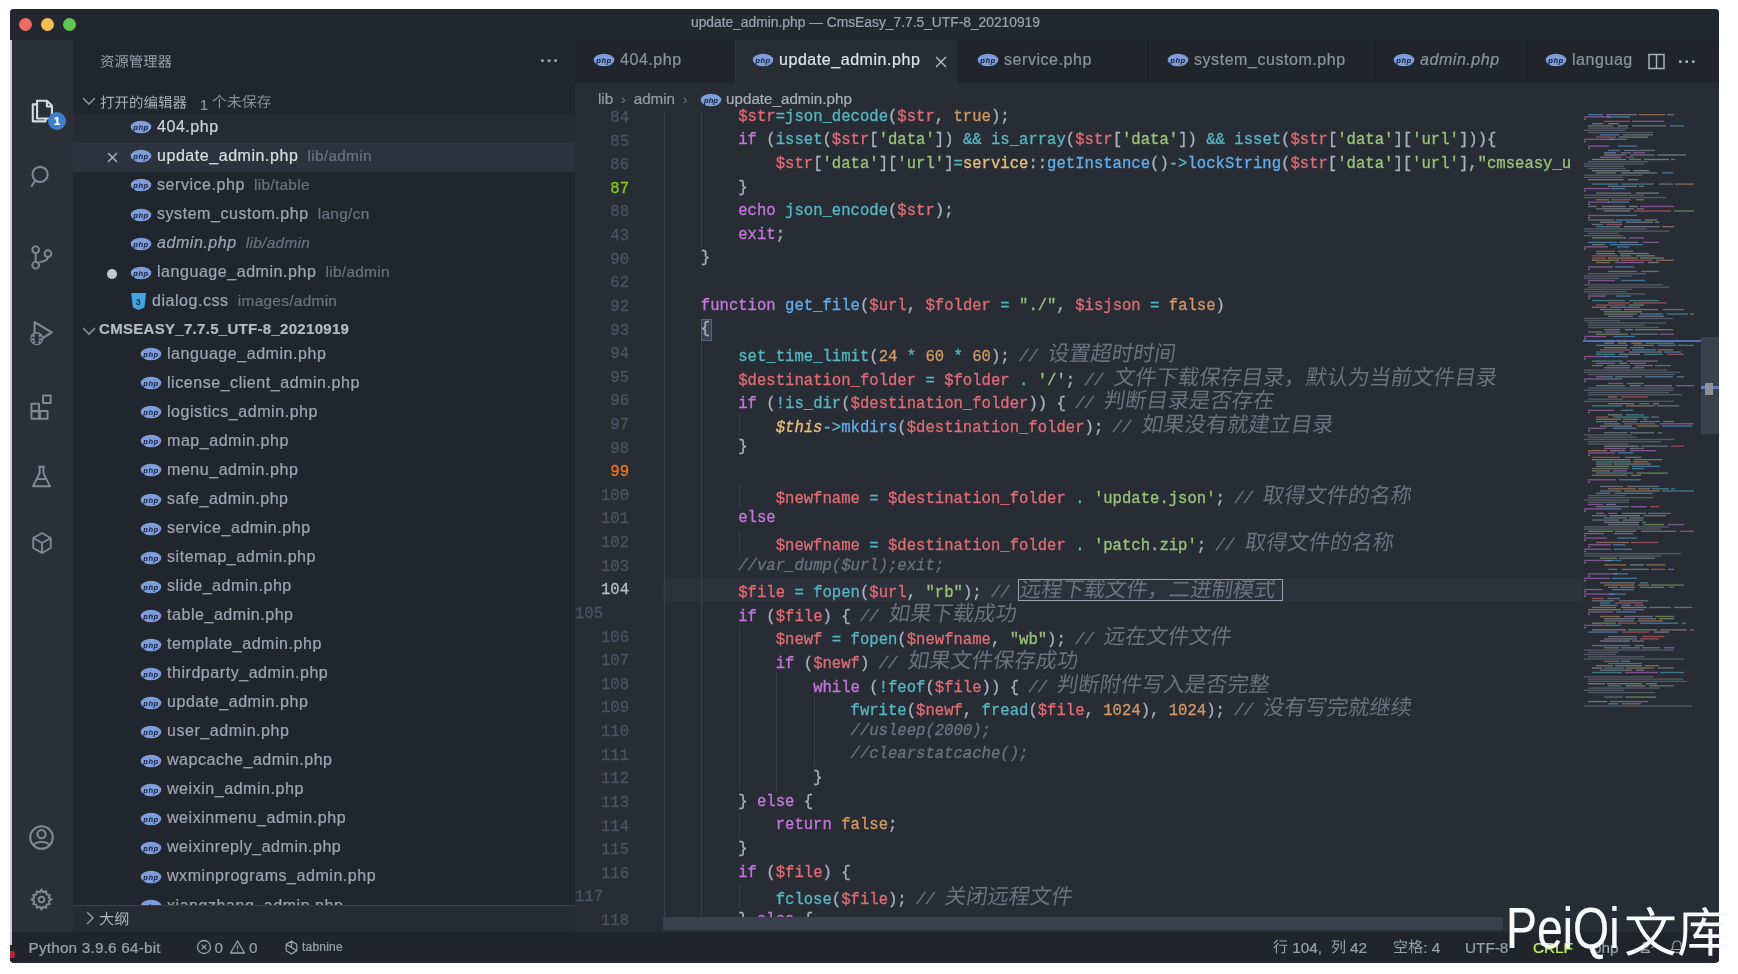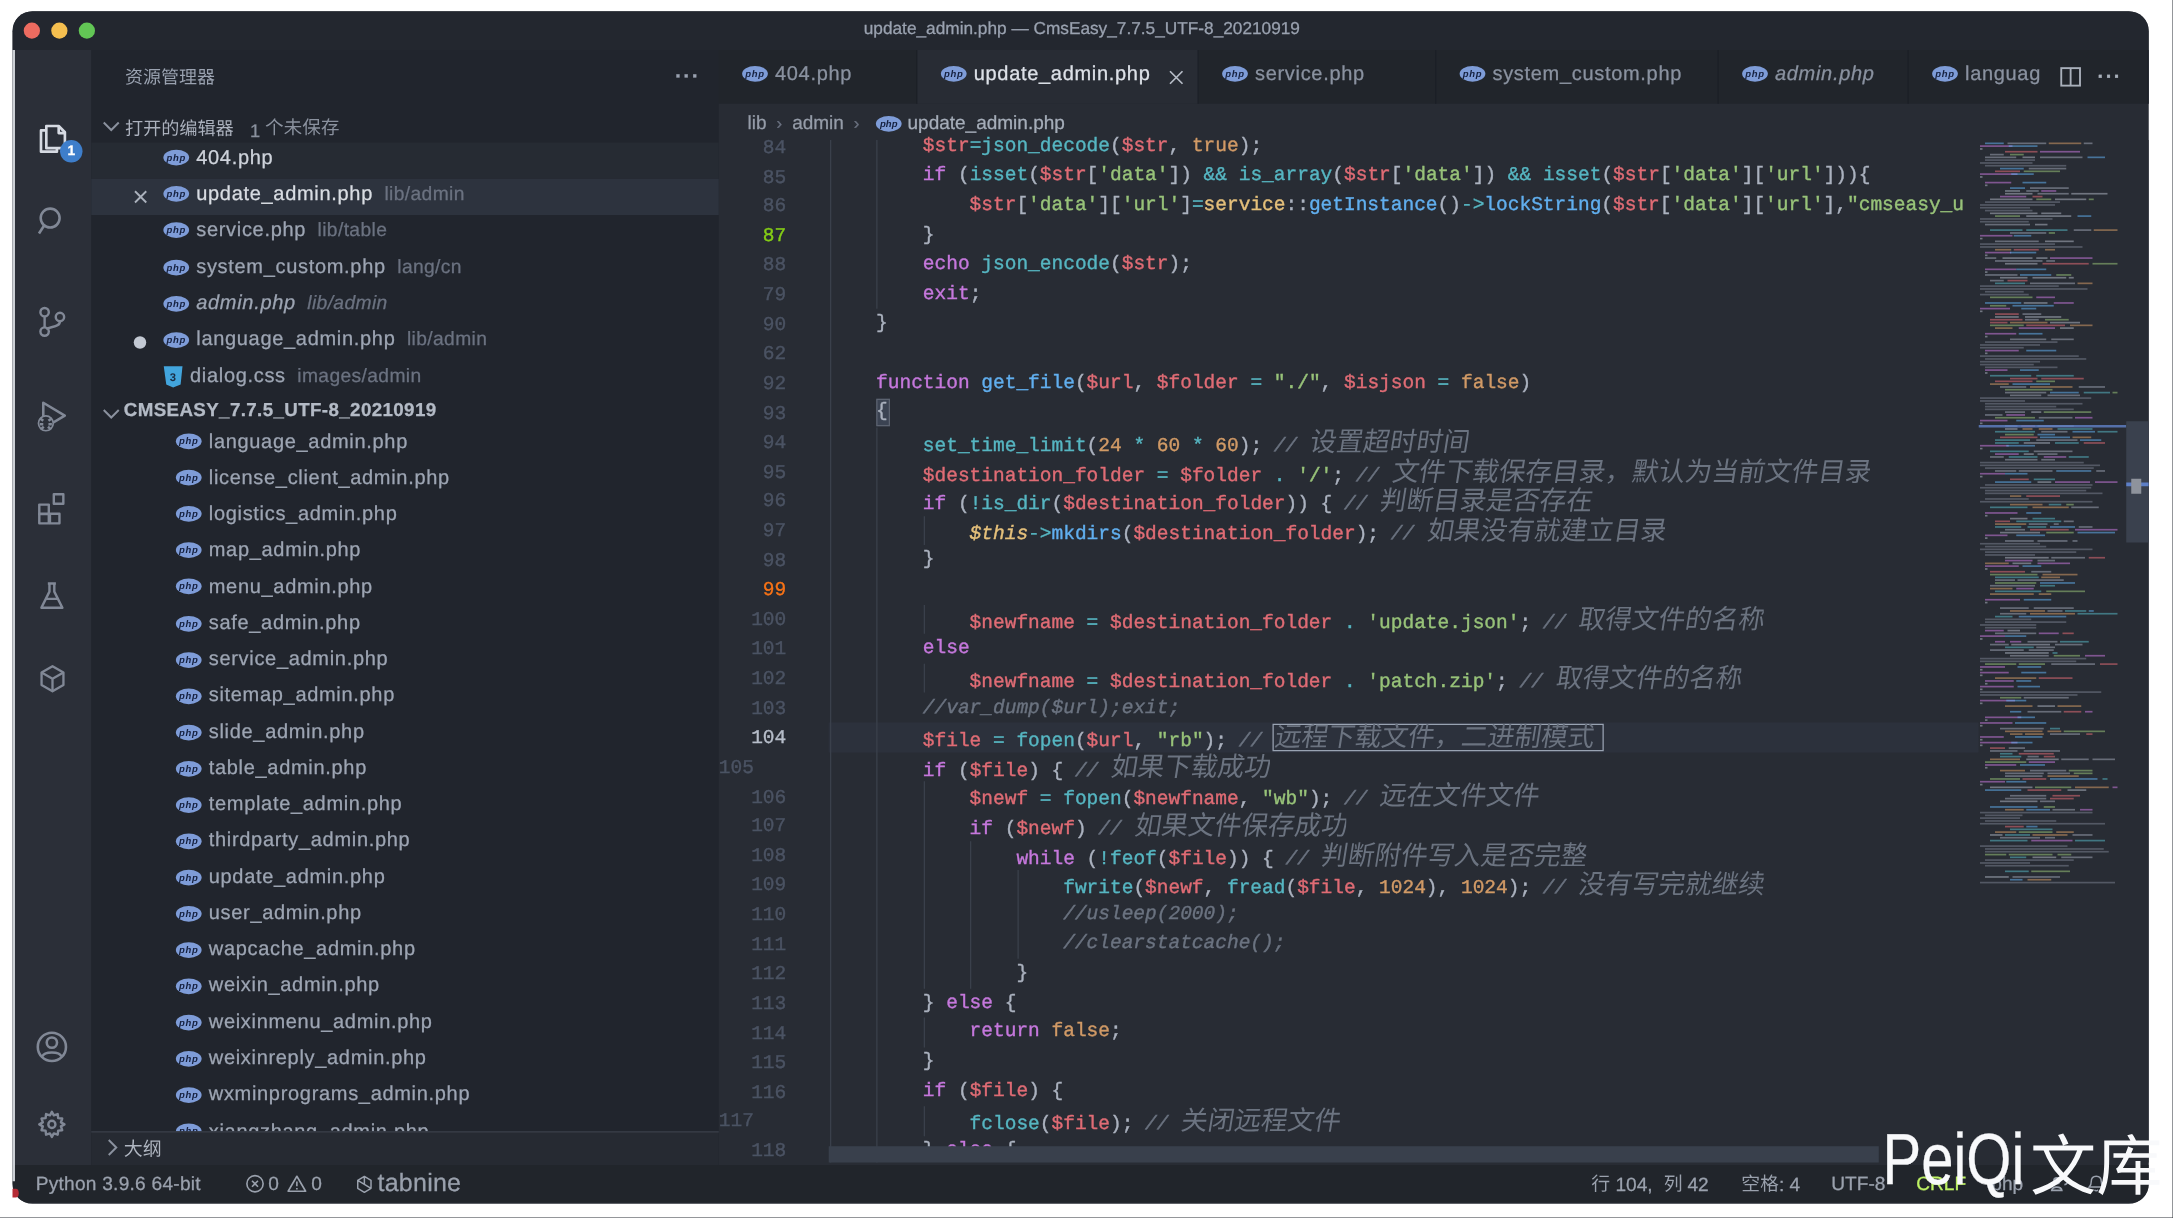--- a/index.html
+++ b/index.html
@@ -1,18 +1,18 @@
 <!DOCTYPE html>
 <html><head><meta charset="utf-8"><style>
 *{margin:0;padding:0;box-sizing:border-box}
 body{width:1738px;height:974px;background:#fff;overflow:hidden;
  font-family:"Liberation Sans",sans-serif;position:relative;-webkit-text-stroke:0.22px currentColor}
 .abs{position:absolute}
 .win{position:absolute;left:10px;top:9px;width:1709px;height:954px;
- background:#282c34;border-radius:16px;overflow:hidden}
+ background:#282c34;border-radius:4px;overflow:hidden}
 .mono{font-family:"Liberation Mono",monospace;font-size:15.6px;line-height:23.62px;white-space:pre;-webkit-text-stroke:0.3px currentColor}
 svg{display:inline-block}
 .codeline svg{vertical-align:-4.1px}
 </style></head><body>
 <svg width="0" height="0" style="position:absolute">
     <defs>
       <path id="c0" d="M85 752C158 725 249 678 294 643L334 701C287 736 195 779 123 804ZM49 495 71 426C151 453 254 486 351 519L339 585C231 550 123 516 49 495ZM182 372V93H256V302H752V100H830V372ZM473 273C444 107 367 19 50 -20C62 -36 78 -64 83 -82C421 -34 513 73 547 273ZM516 75C641 34 807 -32 891 -76L935 -14C848 30 681 92 557 130ZM484 836C458 766 407 682 325 621C342 612 366 590 378 574C421 609 455 648 484 689H602C571 584 505 492 326 444C340 432 359 407 366 390C504 431 584 497 632 578C695 493 792 428 904 397C914 416 934 442 949 456C825 483 716 550 661 636C667 653 673 671 678 689H827C812 656 795 623 781 600L846 581C871 620 901 681 927 736L872 751L860 747H519C534 773 546 800 556 826Z"></path>
       <path id="c1" d="M537 407H843V319H537ZM537 549H843V463H537ZM505 205C475 138 431 68 385 19C402 9 431 -9 445 -20C489 32 539 113 572 186ZM788 188C828 124 876 40 898 -10L967 21C943 69 893 152 853 213ZM87 777C142 742 217 693 254 662L299 722C260 751 185 797 131 829ZM38 507C94 476 169 428 207 400L251 460C212 488 136 531 81 560ZM59 -24 126 -66C174 28 230 152 271 258L211 300C166 186 103 54 59 -24ZM338 791V517C338 352 327 125 214 -36C231 -44 263 -63 276 -76C395 92 411 342 411 517V723H951V791ZM650 709C644 680 632 639 621 607H469V261H649V0C649 -11 645 -15 633 -16C620 -16 576 -16 529 -15C538 -34 547 -61 550 -79C616 -80 660 -80 687 -69C714 -58 721 -39 721 -2V261H913V607H694C707 633 720 663 733 692Z"></path>
       <path id="c2" d="M211 438V-81H287V-47H771V-79H845V168H287V237H792V438ZM771 12H287V109H771ZM440 623C451 603 462 580 471 559H101V394H174V500H839V394H915V559H548C539 584 522 614 507 637ZM287 380H719V294H287ZM167 844C142 757 98 672 43 616C62 607 93 590 108 580C137 613 164 656 189 703H258C280 666 302 621 311 592L375 614C367 638 350 672 331 703H484V758H214C224 782 233 806 240 830ZM590 842C572 769 537 699 492 651C510 642 541 626 554 616C575 640 595 669 612 702H683C713 665 742 618 755 589L816 616C805 640 784 672 761 702H940V758H638C648 781 656 805 663 829Z"></path>
       <path id="c3" d="M476 540H629V411H476ZM694 540H847V411H694ZM476 728H629V601H476ZM694 728H847V601H694ZM318 22V-47H967V22H700V160H933V228H700V346H919V794H407V346H623V228H395V160H623V22ZM35 100 54 24C142 53 257 92 365 128L352 201L242 164V413H343V483H242V702H358V772H46V702H170V483H56V413H170V141C119 125 73 111 35 100Z"></path>
@@ -353,21 +353,21 @@
     <div class="abs" style="left:728.8px;top:876.2px;width:1.0px;height:23.6px;background:#3a404b;"></div>
     <div class="abs" style="left:766.2px;top:663.6px;width:1.0px;height:118.1px;background:#3a404b;"></div>
     <div class="abs" style="left:803.7px;top:687.2px;width:1.0px;height:70.9px;background:#3a404b;"></div>
     <div class="abs" style="left:690.8px;top:310.3px;width:11.4px;height:21.6px;background:rgba(99,114,145,0.33);border:1px solid #5c6370;"></div>
     <div class="abs" style="left:1008.0px;top:570.1px;width:265.0px;height:21.6px;border:1px solid #99a3b2"></div>
     <div class="abs mono" style="left:565.0px;top:97.9px;width:54px;text-align:right;color:#4b5363">84</div>
     <div class="abs mono" style="left:565.0px;top:121.5px;width:54px;text-align:right;color:#4b5363">85</div>
     <div class="abs mono" style="left:565.0px;top:145.1px;width:54px;text-align:right;color:#4b5363">86</div>
     <div class="abs mono" style="left:565.0px;top:168.8px;width:54px;text-align:right;color:#84cc16">87</div>
     <div class="abs mono" style="left:565.0px;top:192.4px;width:54px;text-align:right;color:#4b5363">88</div>
-    <div class="abs mono" style="left:565.0px;top:216.0px;width:54px;text-align:right;color:#4b5363">79</div>
+    <div class="abs mono" style="left:565.0px;top:216.0px;width:54px;text-align:right;color:#4b5363">43</div>
     <div class="abs mono" style="left:565.0px;top:239.6px;width:54px;text-align:right;color:#4b5363">90</div>
     <div class="abs mono" style="left:565.0px;top:263.2px;width:54px;text-align:right;color:#4b5363">62</div>
     <div class="abs mono" style="left:565.0px;top:286.9px;width:54px;text-align:right;color:#4b5363">92</div>
     <div class="abs mono" style="left:565.0px;top:310.5px;width:54px;text-align:right;color:#4b5363">93</div>
     <div class="abs mono" style="left:565.0px;top:334.1px;width:54px;text-align:right;color:#4b5363">94</div>
     <div class="abs mono" style="left:565.0px;top:357.7px;width:54px;text-align:right;color:#4b5363">95</div>
     <div class="abs mono" style="left:565.0px;top:381.3px;width:54px;text-align:right;color:#4b5363">96</div>
     <div class="abs mono" style="left:565.0px;top:405.0px;width:54px;text-align:right;color:#4b5363">97</div>
     <div class="abs mono" style="left:565.0px;top:428.6px;width:54px;text-align:right;color:#4b5363">98</div>
     <div class="abs mono" style="left:565.0px;top:452.2px;width:54px;text-align:right;color:#f97316">99</div>
@@ -1085,21 +1085,21 @@
     </svg>
     <div class="abs" style="left:204.5px;top:929.2px;color:#9aa1ad;font-size:15.3px;line-height:19.1px;white-space:pre;">0</div>
     <svg class="abs" style="left:219.0px;top:930.0px" width="17" height="16" viewBox="0 0 17 16">
       <path d="M8.5 2 L15.5 14 H1.5 Z" fill="none" stroke="#9aa1ad" stroke-width="1.3" stroke-linejoin="round"></path>
       <path d="M8.5 6.2 V10 M8.5 11.4 v1.2" stroke="#9aa1ad" stroke-width="1.3"></path>
     </svg>
     <div class="abs" style="left:239.0px;top:929.2px;color:#9aa1ad;font-size:15.3px;line-height:19.1px;white-space:pre;">0</div>
     <svg class="abs" style="left:273.0px;top:929.5px" width="17" height="17" viewBox="0 0 24 24">
       <path d="M12 3 L19.5 7.5 V16.5 L12 21 L4.5 16.5 V7.5 Z M12 3 V12 M12 12 L19.5 16.5 M12 12 L4.5 7.5" fill="none" stroke="#9aa1ad" stroke-width="1.7" stroke-linejoin="round"></path>
     </svg>
-    <div class="abs" style="left:292.0px;top:929.2px;color:#9aa1ad;font-size:20px;line-height:19.1px;white-space:pre;letter-spacing:0.2px">tabnine</div>
+    <div class="abs" style="left:292.0px;top:929.2px;color:#9aa1ad;font-size:12px;line-height:19.1px;white-space:pre;letter-spacing:0.2px">tabnine</div>
     <div class="abs" style="left:1263.0px;top:929.5px;color:#9aa1ad;font-size:15.3px;white-space:pre"><svg style="vertical-align:-2.5px" width="15.1" height="16.0" viewBox="0 0 15.1 16.0">
         <g fill="#9aa1ad" transform="translate(0,13.29) scale(0.01510,-0.01510)">
           <use href="#c67" x="0"></use>
         </g>
       </svg> 104,  <svg style="vertical-align:-2.5px" width="15.1" height="16.0" viewBox="0 0 15.1 16.0">
         <g fill="#9aa1ad" transform="translate(0,13.29) scale(0.01510,-0.01510)">
           <use href="#c68" x="0"></use>
         </g>
       </svg> 42</div>
     <div class="abs" style="left:1383.0px;top:929.5px;color:#9aa1ad;font-size:15.3px;white-space:pre"><svg style="vertical-align:-2.5px" width="30.2" height="16.0" viewBox="0 0 30.2 16.0">

